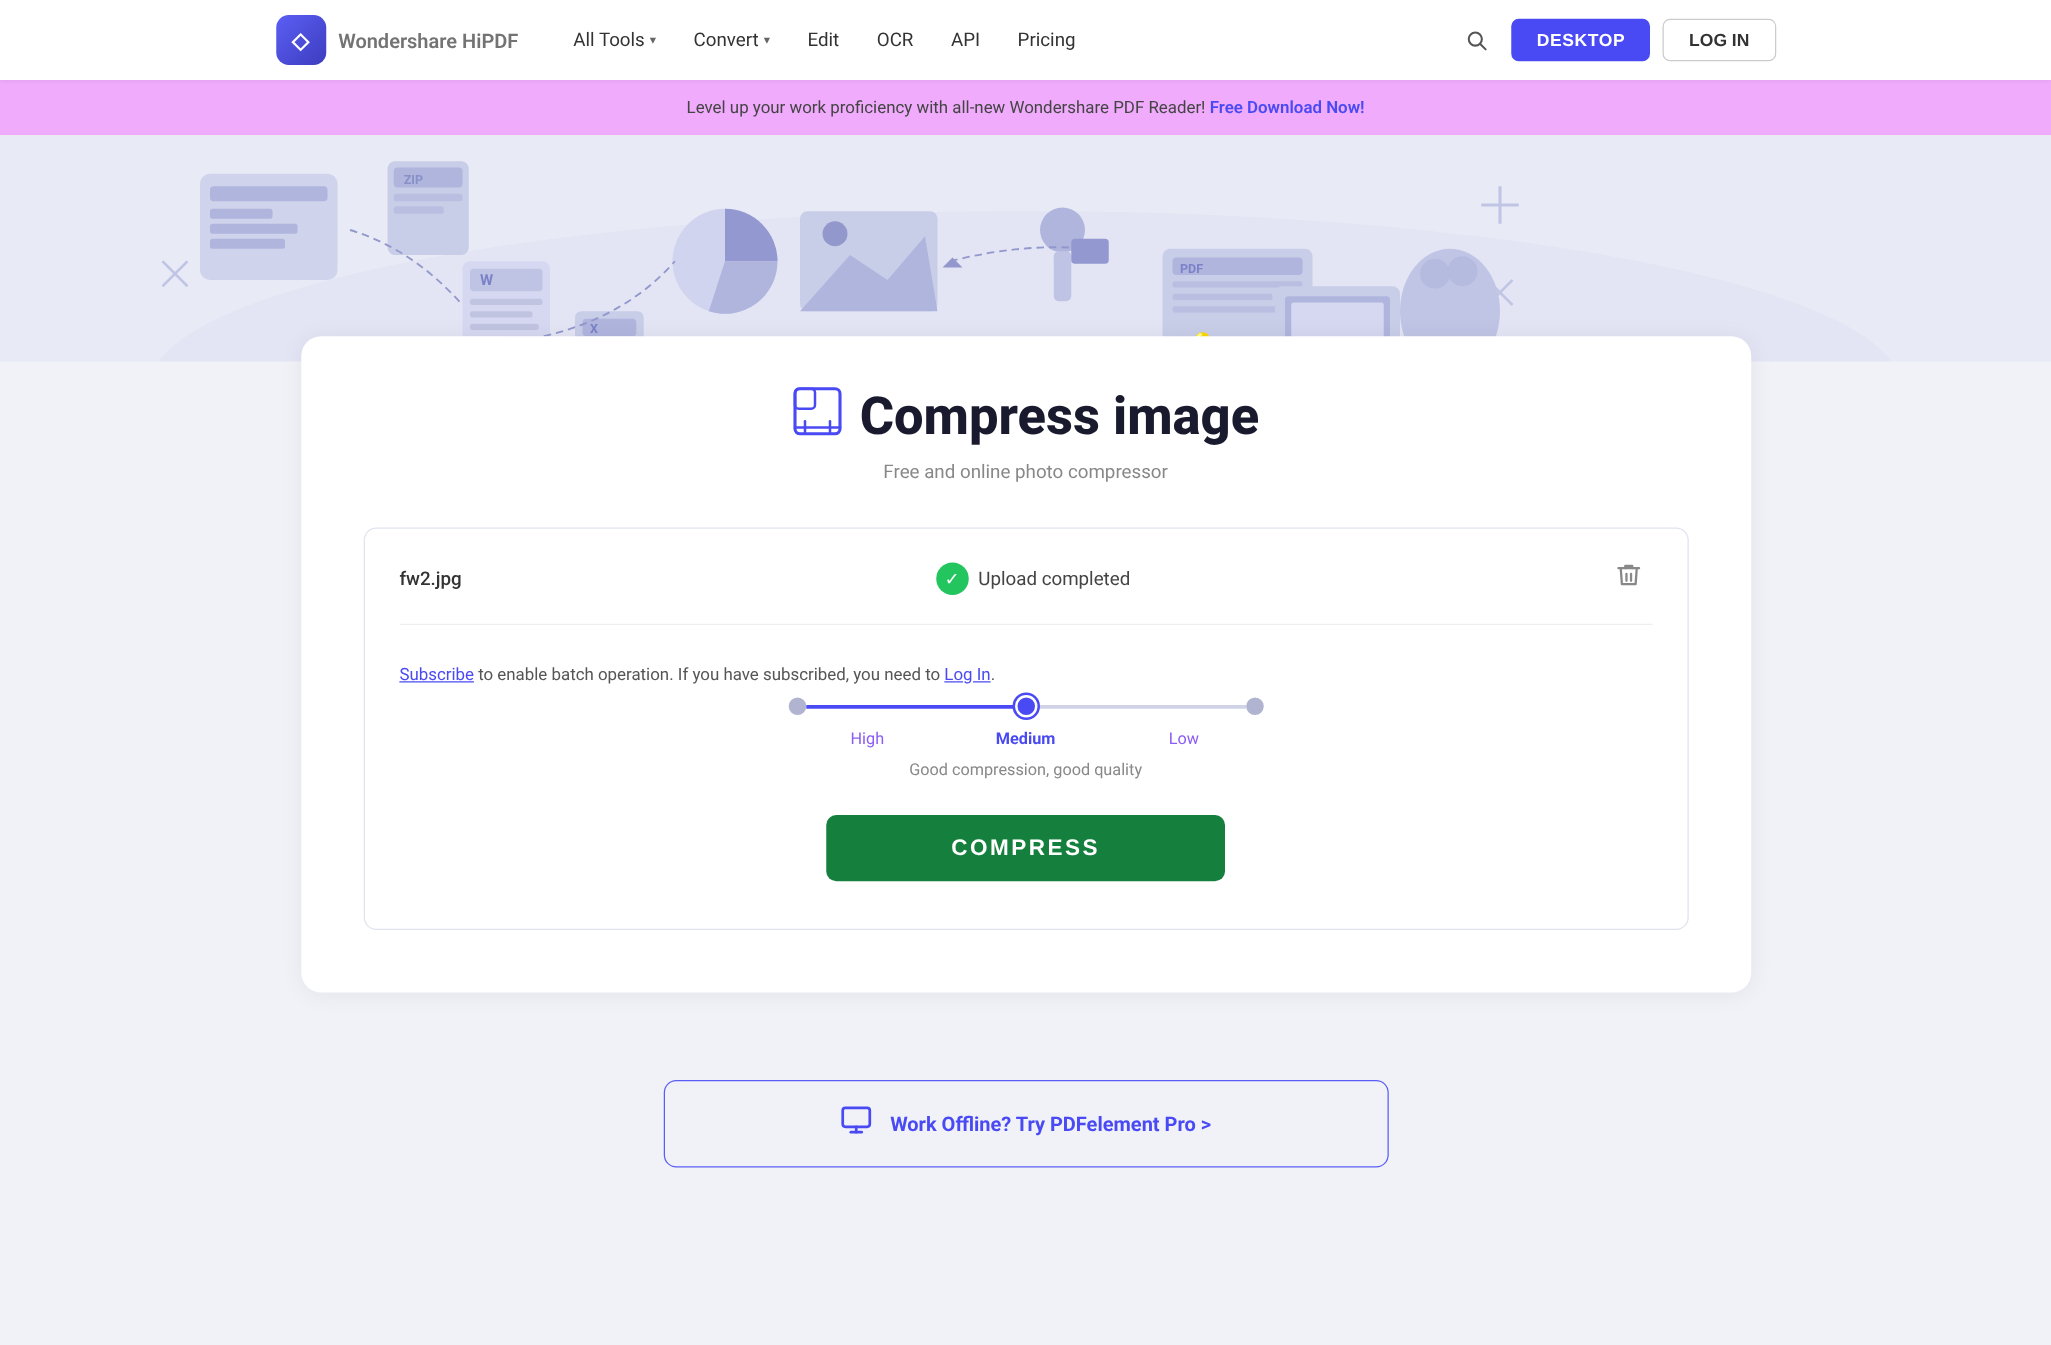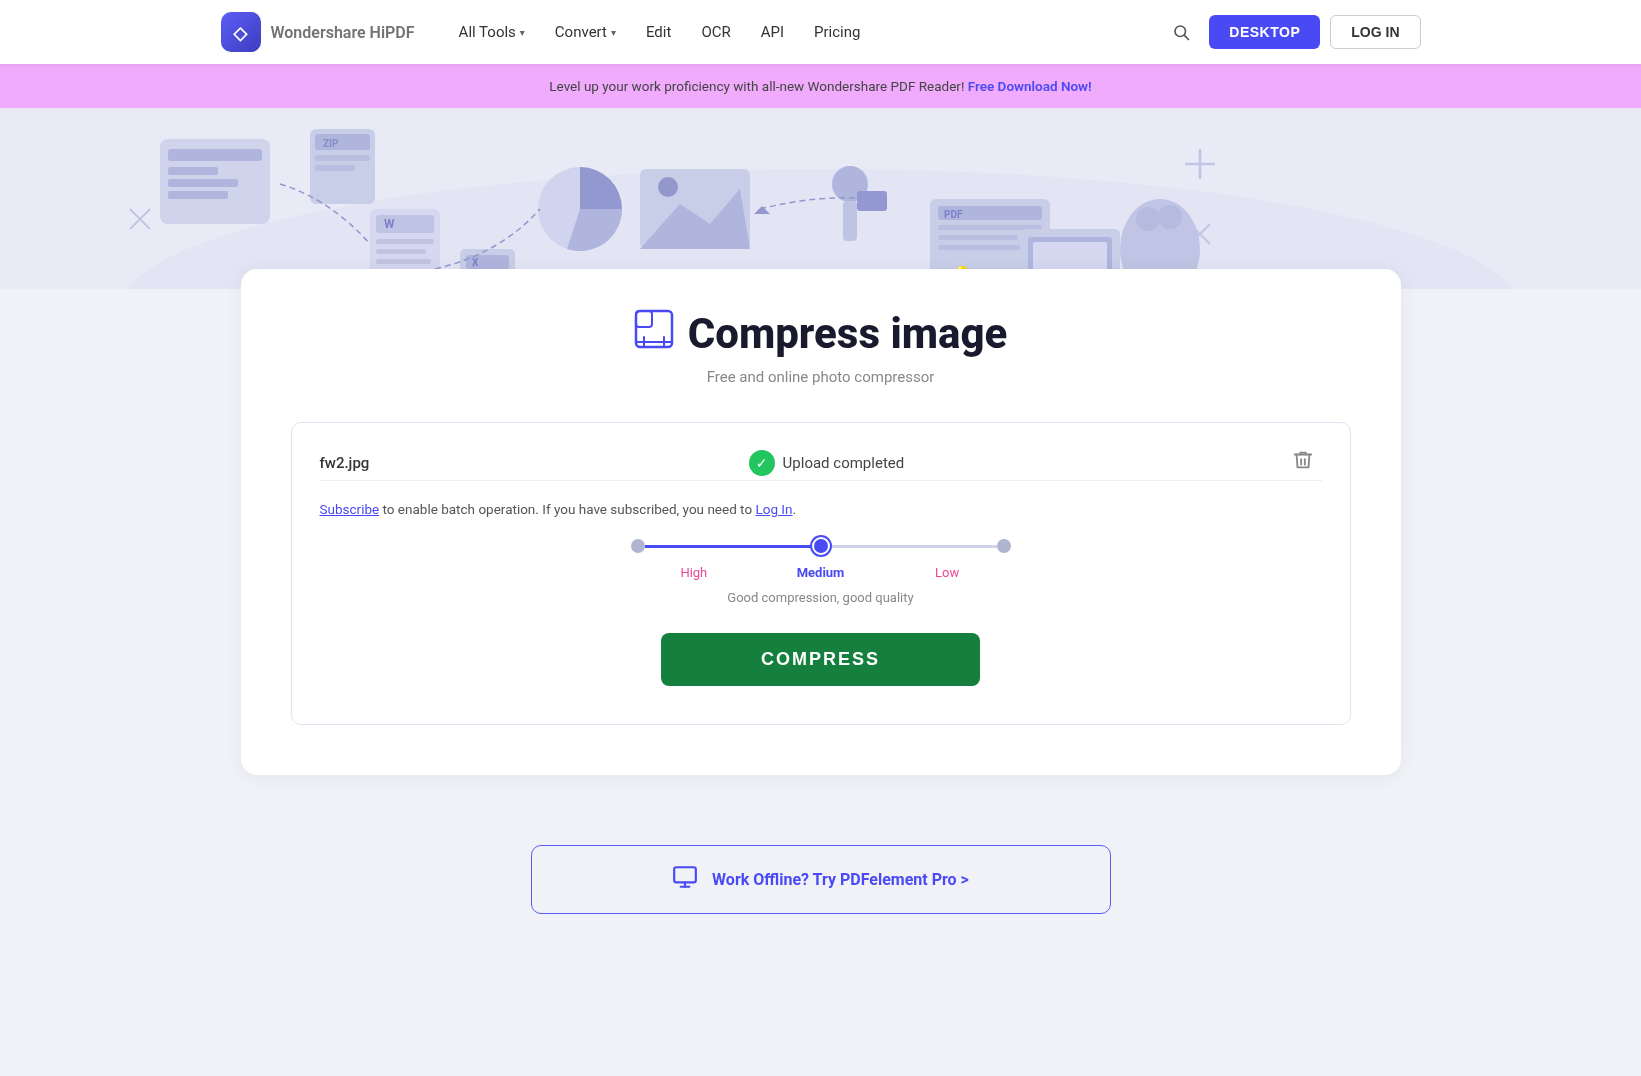--- a/index.html
+++ b/index.html
@@ -166,22 +166,23 @@
     
     .upload-area {
       border: 1.5px solid #e0e3ef;
       border-radius: 10px;
       padding: 22px 28px;
     }
     .upload-header {
       display: flex;
       align-items: center;
       justify-content: space-between;
+      padding-bottom: 18px;
       border-bottom: 1px solid #eee;
-      margin-bottom: 20px;
+      margin-bottom: 32px;
     }
     .file-name {
       font-size: 15px;
       color: #333;
       font-weight: 500;
     }
     .upload-status {
       display: flex;
       align-items: center;
       gap: 8px;
@@ -199,21 +200,21 @@
       background: none; border: none; cursor: pointer;
       color: #888; font-size: 20px;
       padding: 4px 8px;
       border-radius: 6px;
     }
 
     
     .subscribe-note {
       font-size: 13.5px;
       color: #555;
-      margin-bottom: 20px;
+      margin-bottom: 8px;
     }
     .subscribe-note a {
       color: #4a4af4;
       text-decoration: underline;
     }
 
     
     .compression-control {
       display: flex;
       flex-direction: column;
@@ -248,21 +249,21 @@
     .slider-line.active {
       background: #4a4af4;
     }
     .slider-labels {
       display: flex;
       justify-content: space-between;
       width: 380px;
     }
     .slider-label {
       font-size: 13px;
-      color: #ec4899;
+      color: #8b5cf6;
       text-align: center;
       flex: 1;
     }
     .slider-label.active {
       color: #4a4af4;
       font-weight: 700;
     }
     .compression-desc {
       font-size: 13px;
       color: #888;

